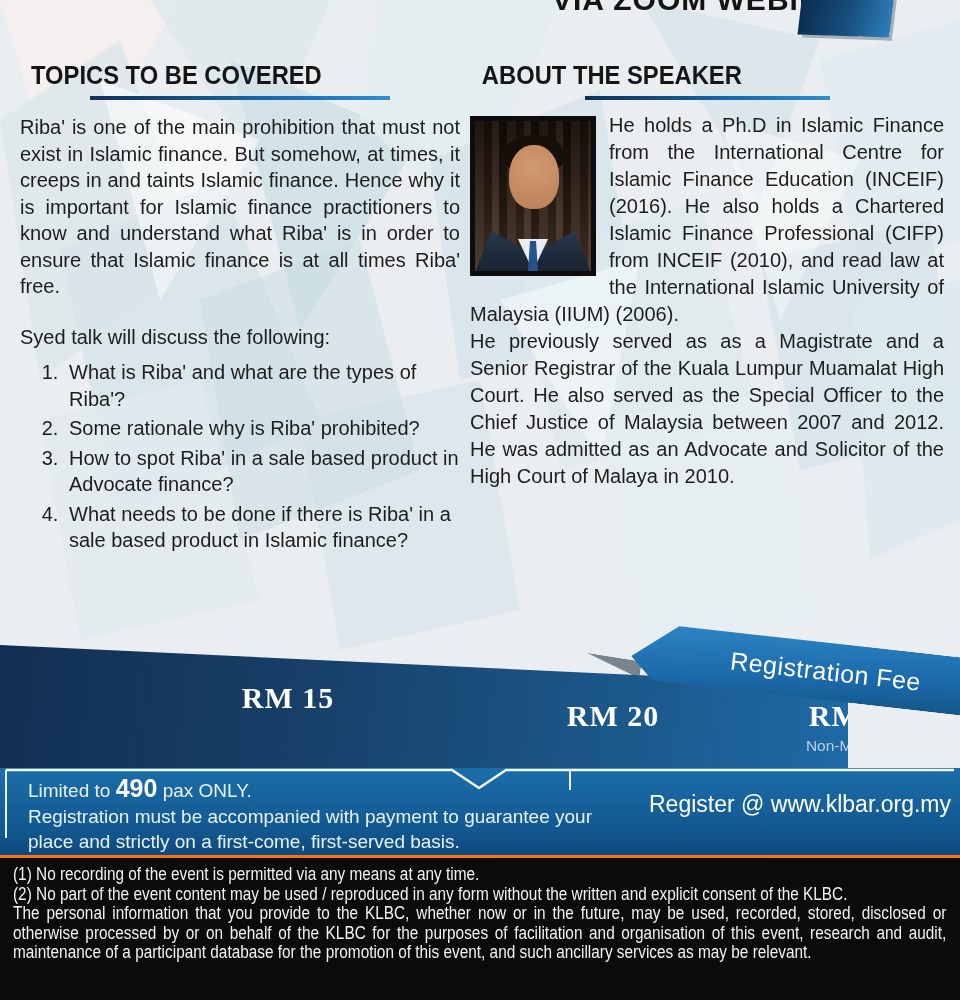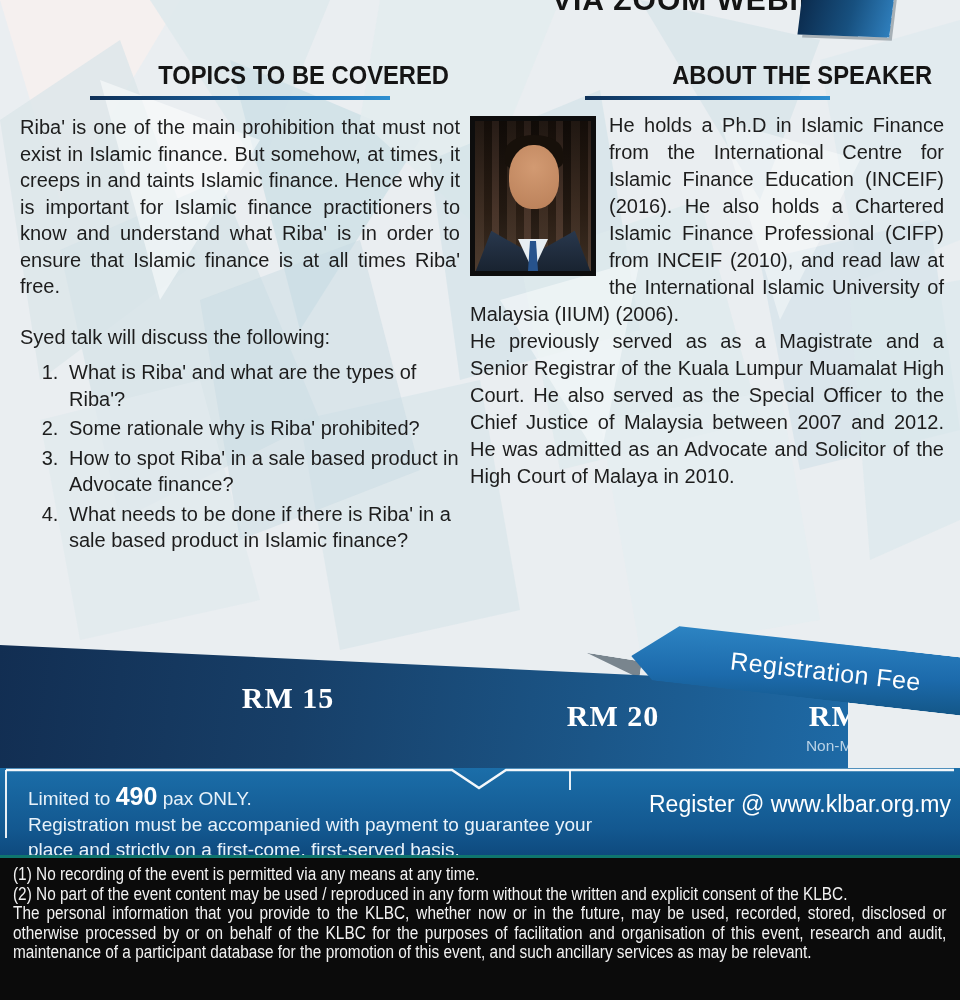--- a/index.html
+++ b/index.html
@@ -14,21 +14,21 @@
     position:absolute;top:-17px;left:552px;z-index:2;
     font-size:30px;font-weight:bold;color:#141414;letter-spacing:1px;white-space:nowrap;
   }
   .blue-flag{
     position:absolute;top:-8px;left:800px;width:92px;height:44px;z-index:2;
     background:linear-gradient(100deg,#0b2a4c 0%,#17507f 55%,#2f7fbd 100%);
     transform:skewX(-5deg) rotate(2deg);
     box-shadow:4px 4px 0 -1px #a7b0b6;
   }
   
-  .hdr{position:absolute;top:60px;text-align:right;z-index:2;}
+  .hdr{position:absolute;top:60px;text-align:left;z-index:2;}
   .hdr-left{left:20px;width:440px;}
   .hdr-right{left:470px;width:474px;}
   .hdr h2{margin:0;font-size:25px;font-weight:bold;color:#151515;transform:scale(.95,1.06);}
   .rule{height:4px;margin:7px auto 0;background:linear-gradient(90deg,#0f3057,#1d71b8 70%,#2e8fd0);}
   .rule-left{width:300px;}
   .rule-right{width:245px;}
   
   .col-left{
     position:absolute;left:20px;top:114px;width:440px;z-index:2;
     color:#1d1d1d;font-size:20px;line-height:26.5px;
@@ -79,32 +79,32 @@
   .tier-1{left:28px;top:38px;width:520px;}
   .tier-2{left:490px;top:56px;width:246px;}
   .tier-3{left:735px;top:56px;width:240px;}
   
   .divider-svg{position:absolute;top:766px;left:0;z-index:5;pointer-events:none;}
   
   .lower-bar{
     position:absolute;top:768px;left:0;width:960px;height:87px;z-index:4;
     background:linear-gradient(180deg,#1b6ea9 0%,#135890 70%,#0e4a7e 100%);
   }
-  .limited-block{position:absolute;left:28px;top:8px;width:610px;color:#e8f2fa;font-size:19px;line-height:25px;margin-top:8px;}
+  .limited-block{position:absolute;left:28px;top:8px;width:610px;color:#e8f2fa;font-size:19px;line-height:25px;}
   .limited-line .big{font-size:25px;font-weight:bold;color:#ffffff;}
   .payment-note{margin:1px 0 0;}
   .register-label{
     position:absolute;left:645px;top:0;width:310px;height:73px;
     display:flex;align-items:center;justify-content:center;
     color:#ffffff;font-weight:normal;font-size:23px;white-space:nowrap;
   }
   
   .footer{
     position:absolute;top:855px;left:0;width:960px;height:145px;z-index:4;
-    background:#0b0b0b;border-top:3px solid #0f766e;box-sizing:border-box;
+    background:#0b0b0b;border-top:3px solid #f97316;box-sizing:border-box;
   }
   .footer-inner{
     position:absolute;top:7px;left:13px;width:1063px;
     transform:scaleX(.878);transform-origin:0 0;
     color:#f2f2f2;font-size:17.5px;line-height:19.5px;text-align:justify;
   }
   .footer-inner p{margin:0;}
 </style>
 </head>
 <body>

